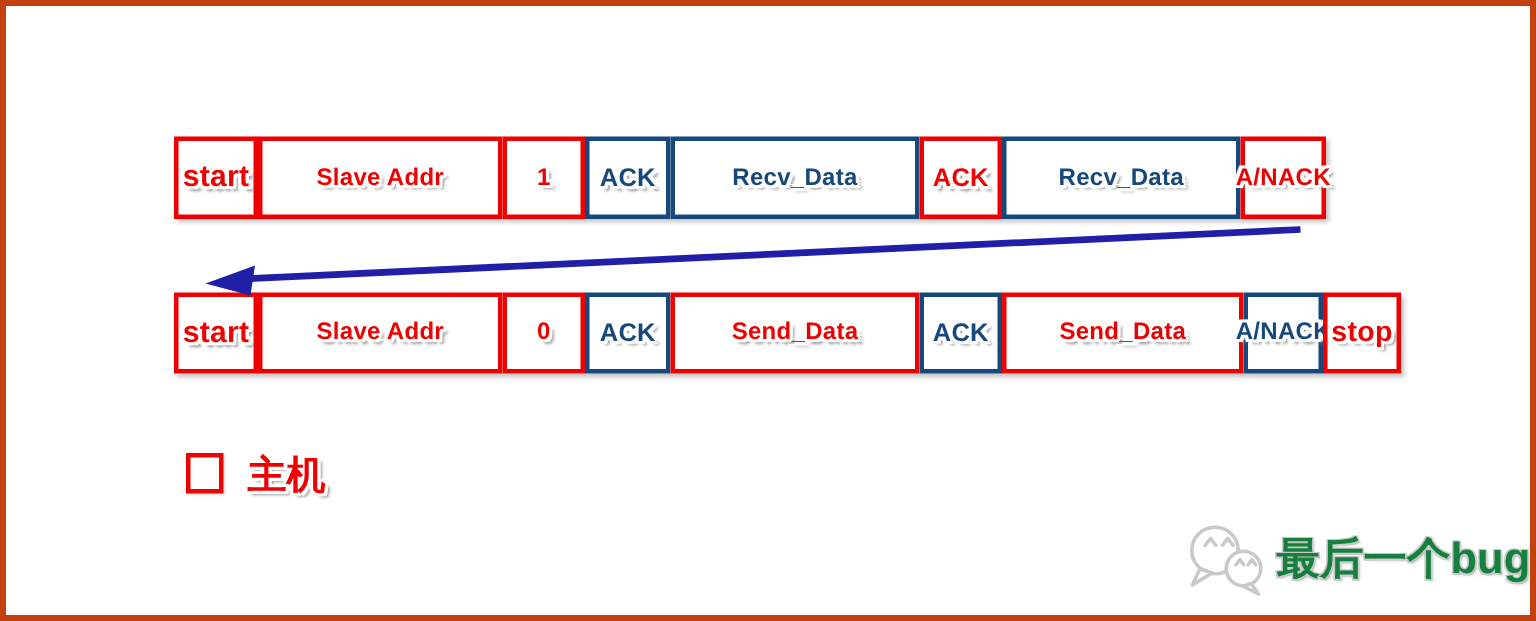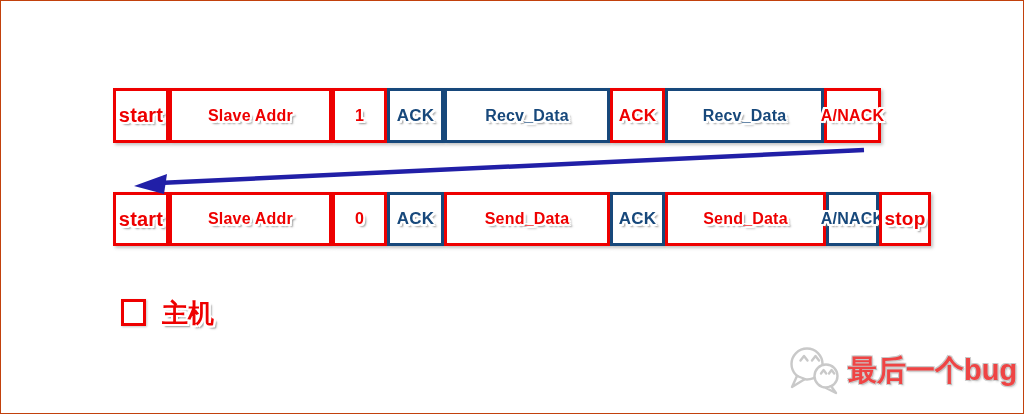--- a/index.html
+++ b/index.html
@@ -6,21 +6,21 @@
     --master:#ee0000;
     --slave:#17487b;
     --arrow:#211fa7;
     --wm:#c9c9c9;
   }
   html,body{margin:0;padding:0;background:#fff;}
   .page{
     position:relative;
     width:1024px;height:414px;
     background:#fff;
-    border:1px solid #c2410c;
+    border:4px solid #c2410c;
     box-sizing:border-box;
     overflow:hidden;
     font-family:"Liberation Sans","DejaVu Sans",sans-serif;
   }
   
   .frame-row{position:absolute;left:0;width:100%;}
   .fbox{
     position:absolute;top:0;height:100%;
     box-sizing:border-box;
     display:flex;align-items:center;justify-content:center;
@@ -60,21 +60,21 @@
   .legend-label.slave{color:var(--slave);}
   
   .watermark{
     position:absolute;left:784px;top:344px;
     display:flex;align-items:center;
   }
   .wm-icon{flex:0 0 auto;margin-right:5px;}
   .wm-icon path,.wm-icon circle{stroke:var(--wm);}
   .wm-text{
     font-size:29px;font-weight:bold;line-height:1;
-    color:#ef4444;
+    color:#15803d;
     text-shadow:
       -1px -1px 0 #c6c6c6,1px -1px 0 #cdcdcd,
       -1px 1px 0 #cdcdcd,1px 1px 0 #bdbdbd,
       2px 2px 2px #e3e3e3;
     white-space:nowrap;
   }
 </style>
 </head>
 <body>
 

